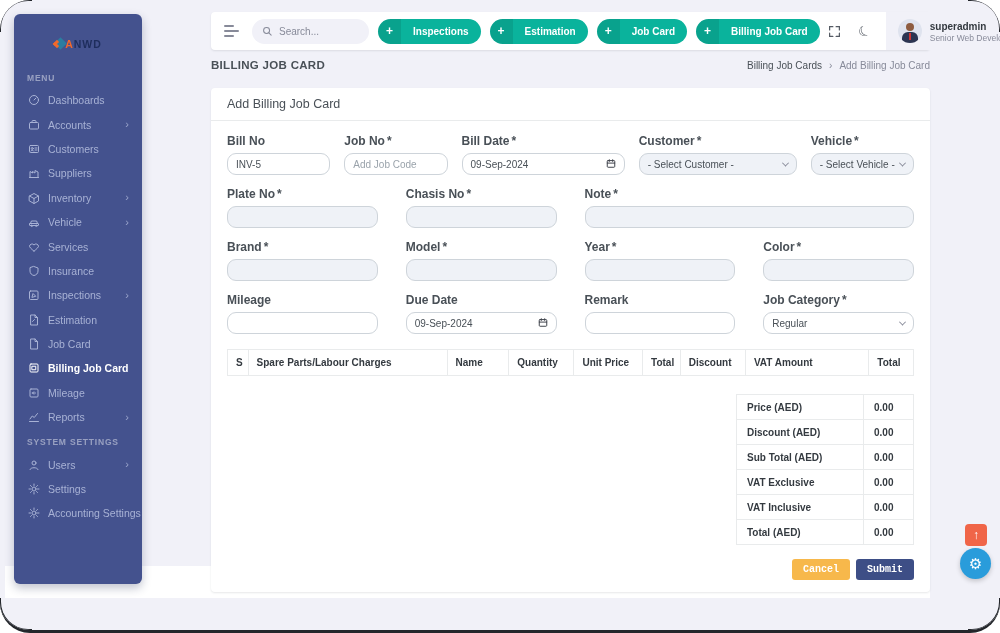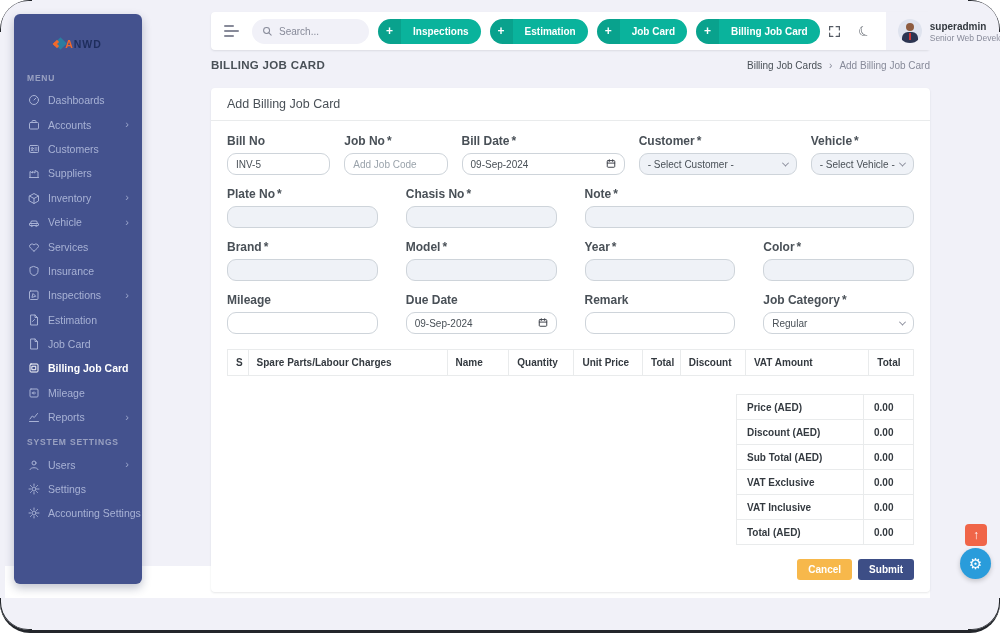--- a/index.html
+++ b/index.html
@@ -83,21 +83,21 @@
   table.items th:nth-child(3){width:9%;} table.items th:nth-child(4){width:9.5%;}
   table.items th:nth-child(5){width:10%;} table.items th:nth-child(6){width:5.5%;}
   table.items th:nth-child(7){width:9.5%;} table.items th:nth-child(8){width:18%;}
   table.items th:nth-child(9){width:6.5%;}
 
   .post-table { display:flex; justify-content:flex-end; margin-top:18px; }
   table.summary { width:178px; border-collapse:collapse;margin-left:9px; }
   table.summary td { border:1px solid var(--border,#e9ebec); font-size:10px; color:#343a40; padding:6.5px 10px; font-weight:bold; }
   table.summary td.sval { width:50px; }
 
-  .actions { display:flex; justify-content:flex-end; gap:6px; margin-top:14px; }
+  .actions { display:flex; justify-content:flex-end; gap:6px; margin-top:14px;font-family:Liberation Mono, monospace; }
   .btn { font-size:10px; font-weight:bold; color:#fff; padding:5px 11px; border-radius:3px; border:none; cursor:pointer; font-family:inherit; }
   .btn-cancel { background:var(--warning,#f7b84b); }
   .btn-submit { background:var(--primary,#3d4e86); }
 
   
   .footer { position:absolute; left:5px; right:70px; top:566px; height:32px; background:#fff; display:flex; align-items:center; justify-content:flex-end; padding-right:22px; font-size:9.5px; color:#98a6ad; z-index:2; }
   .float-up { position:absolute; left:965px; top:524px; width:22px; height:22px; background:var(--danger,#f06548); border-radius:4px; color:#fff; display:flex; align-items:center; justify-content:center; font-size:12px; z-index:10; cursor:pointer; }
   .float-gear { position:absolute; left:960px; top:548px; width:31px; height:31px; background:var(--info,#299cdb); border-radius:50%; color:#fff; display:flex; align-items:center; justify-content:center; font-size:15px; z-index:10; cursor:pointer; box-shadow:0 2px 5px rgba(0,0,0,.2); }
 </style>
 </head>

